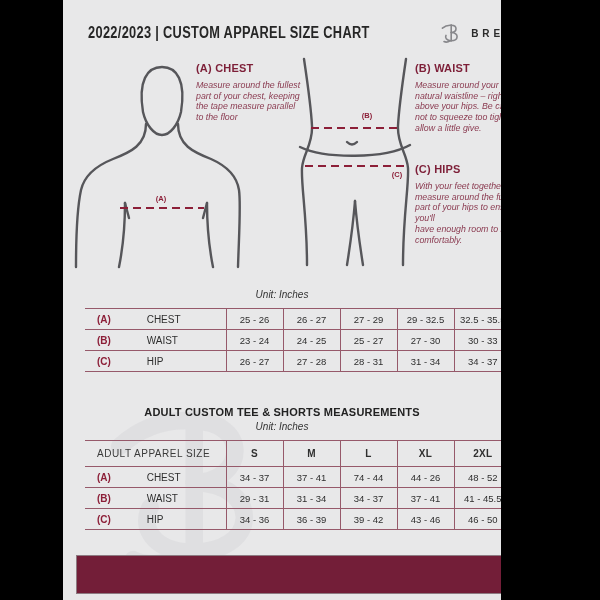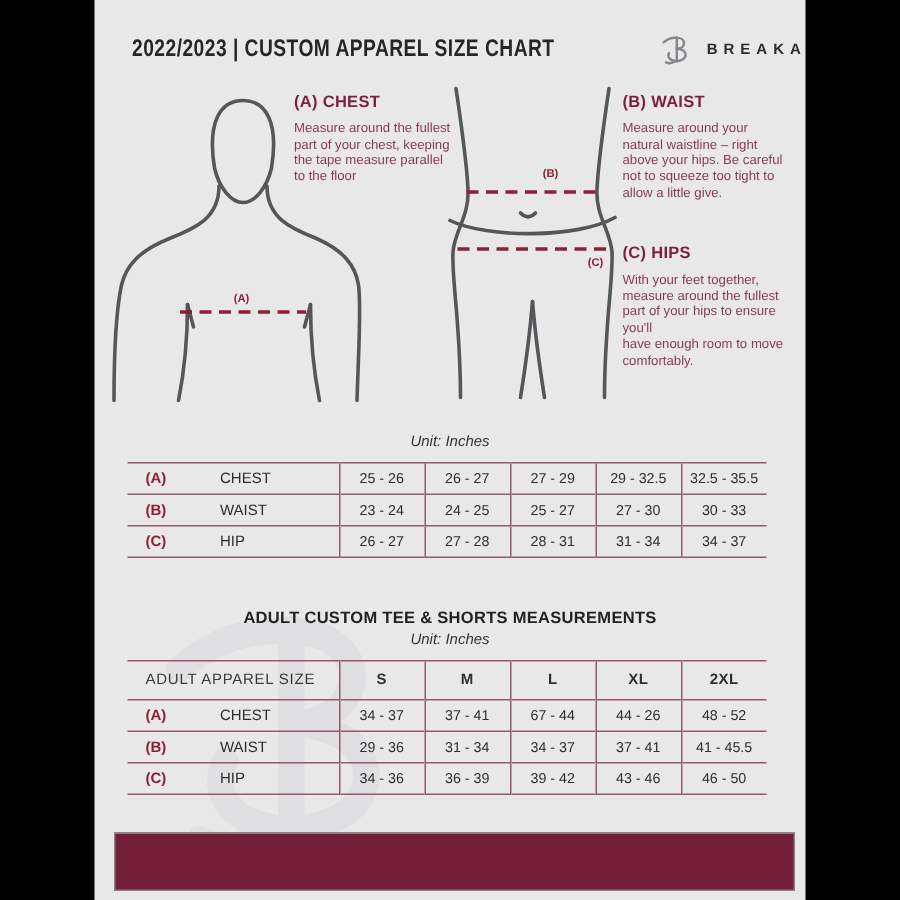--- a/index.html
+++ b/index.html
@@ -3,21 +3,21 @@
 <meta charset="utf-8">
 <style>
   html,body{margin:0;padding:0;}
   body{
     width:600px;height:600px;background:#000;overflow:hidden;
     font-family:"Liberation Sans","DejaVu Sans",sans-serif;
     -webkit-font-smoothing:antialiased;
   }
   .stage{position:relative;width:600px;height:600px;background:#000;}
   .page{
-    position:absolute;left:63px;top:0;width:474px;height:600px;
+    position:absolute;left:63px;top:0;width:438px;height:600px;
     background:#e8e8e9;overflow:hidden;
   }
   
   .header{position:absolute;left:25px;right:22px;top:20px;height:26px;
     display:flex;justify-content:space-between;align-items:center;z-index:3;}
   .header-title{
     font-weight:bold;font-size:16px;color:#262626;letter-spacing:.4px;
     transform:scaleX(.8);transform-origin:left center;white-space:nowrap;
   }
   .brand{display:flex;align-items:center;gap:7px;}
@@ -25,21 +25,21 @@
   .logo-svg{display:block;}
   
   .guide-svg{position:absolute;z-index:1;}
   .marker{
     position:absolute;z-index:2;font-size:7.5px;font-weight:bold;color:#8c1f38;
     width:22px;text-align:center;
   }
   .guide-block{position:absolute;z-index:2;}
   .guide-heading{font-size:11px;font-weight:bold;color:#7d1f38;letter-spacing:.2px;}
   .guide-body{
-    margin-top:6px;font-size:8.8px;line-height:1.22;
+    margin-top:6px;font-size:8.8px;line-height:1.22;font-style:italic;
     color:#8a3a50;white-space:pre-line;
   }
   
   .section-title{
     position:absolute;left:0;width:100%;text-align:center;z-index:2;
     font-size:11px;font-weight:bold;color:#222;letter-spacing:.2px;
   }
   .section-unit{
     position:absolute;left:0;width:100%;text-align:center;z-index:2;
     font-size:10px;font-style:italic;color:#333;
@@ -214,30 +214,30 @@
         <td>XL</td>
         <td>2XL</td>
       </tr>
       <tr>
         <td class="label-cell">
           <span class="row-prefix">(A)</span>
           <span class="row-label">CHEST</span>
         </td>
         <td class="value-cell">34 - 37</td>
         <td class="value-cell">37 - 41</td>
-        <td class="value-cell">67 - 44</td>
+        <td class="value-cell">74 - 44</td>
         <td class="value-cell">44 - 26</td>
         <td class="value-cell">48 - 52</td>
       </tr>
       <tr>
         <td class="label-cell">
           <span class="row-prefix">(B)</span>
           <span class="row-label">WAIST</span>
         </td>
-        <td class="value-cell">29 - 36</td>
+        <td class="value-cell">29 - 31</td>
         <td class="value-cell">31 - 34</td>
         <td class="value-cell">34 - 37</td>
         <td class="value-cell">37 - 41</td>
         <td class="value-cell">41 - 45.5</td>
       </tr>
       <tr>
         <td class="label-cell">
           <span class="row-prefix">(C)</span>
           <span class="row-label">HIP</span>
         </td>

